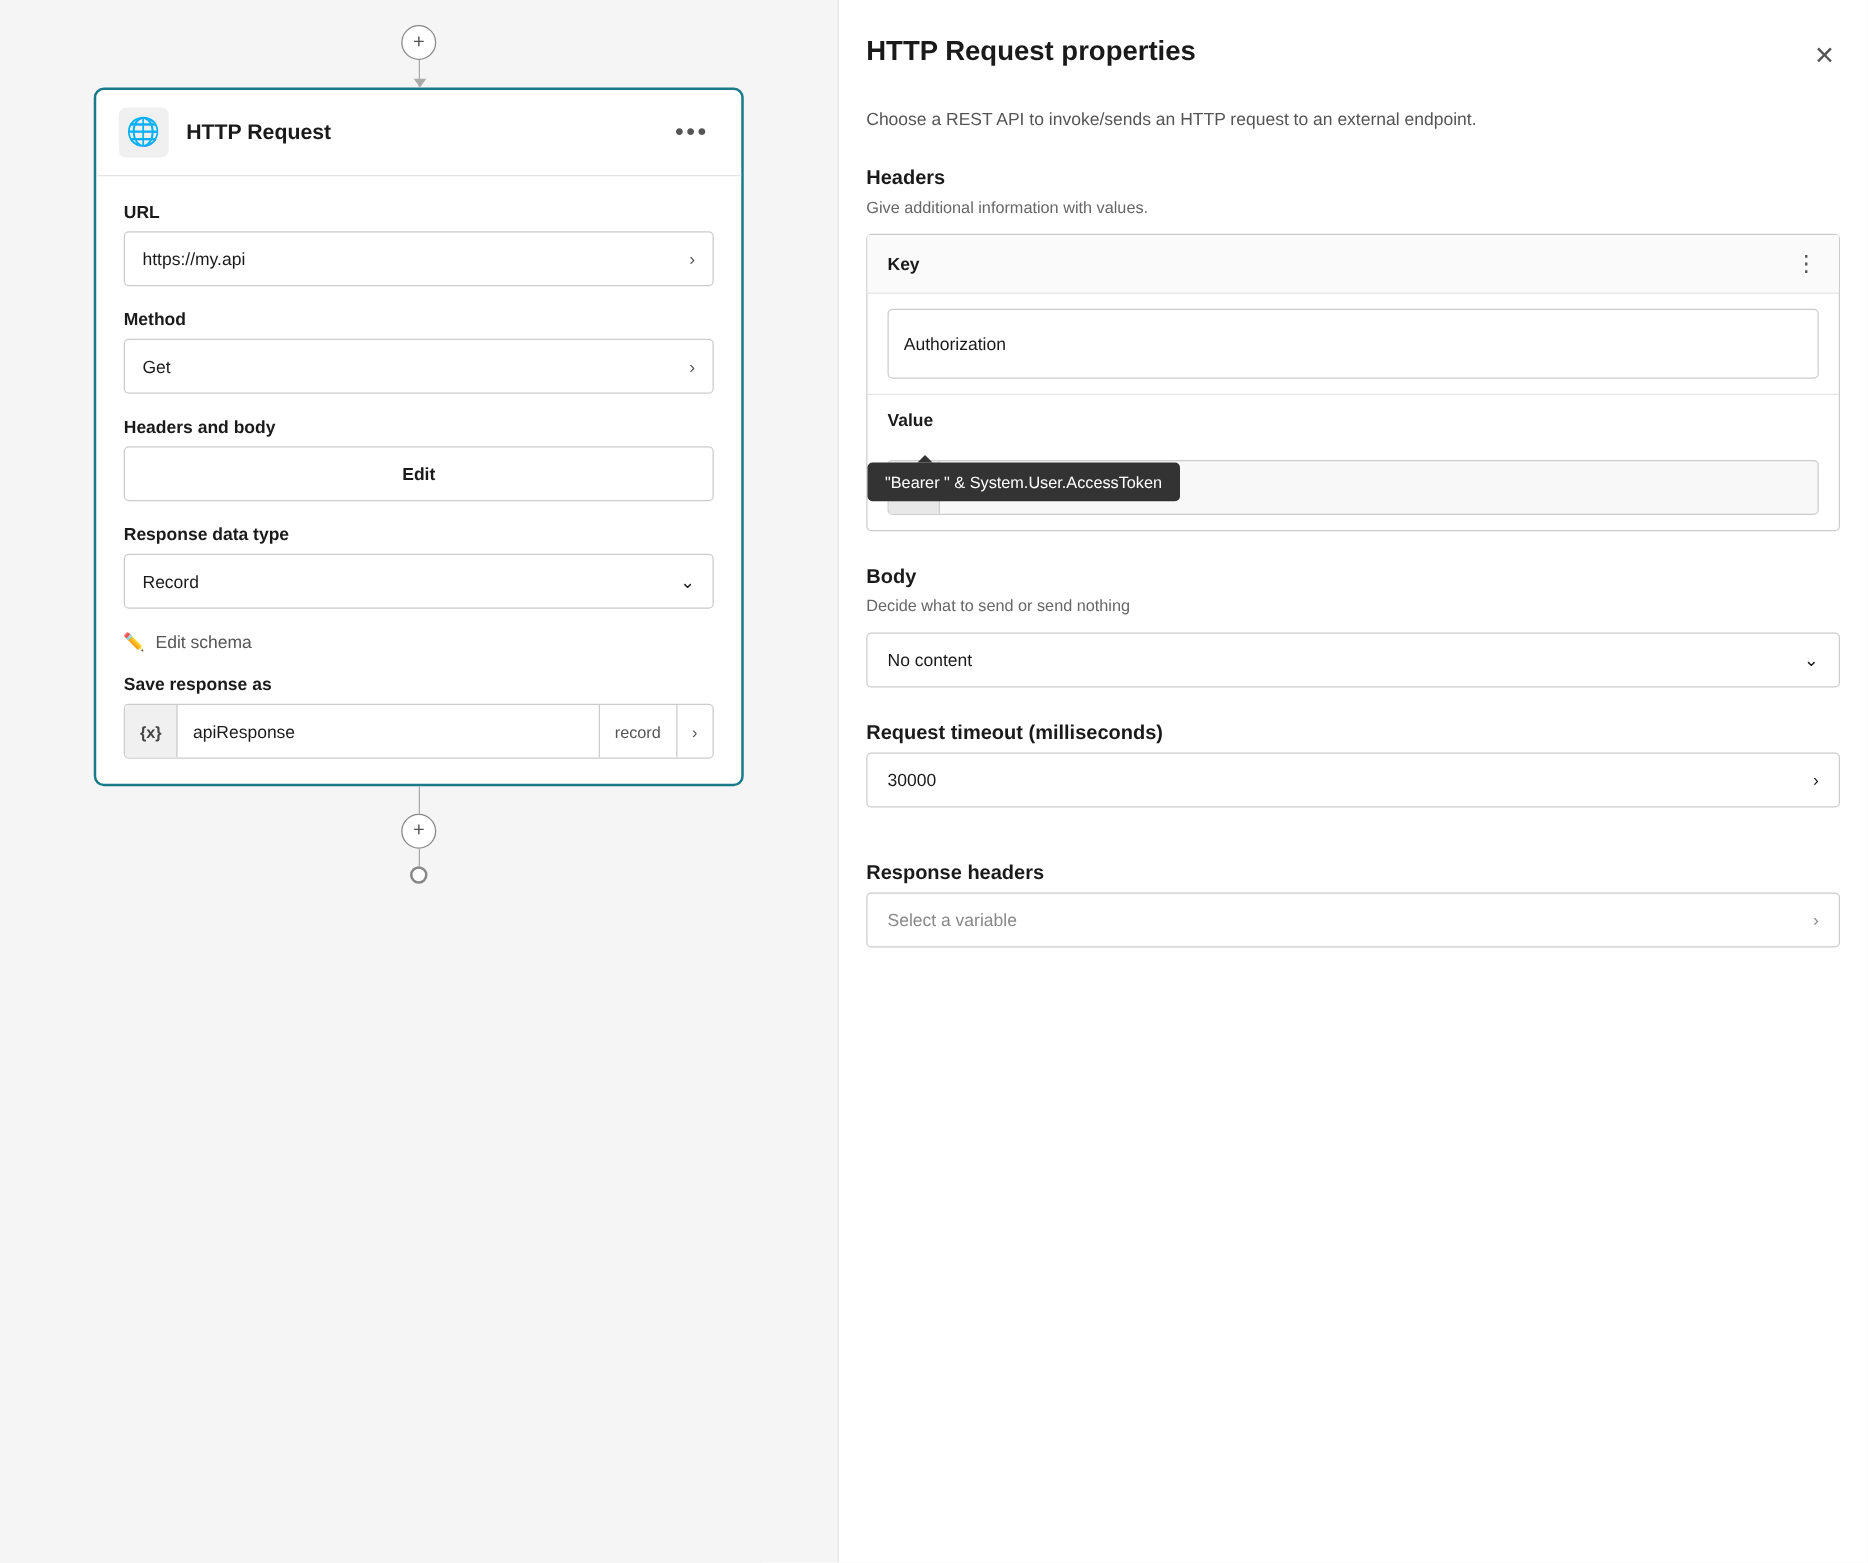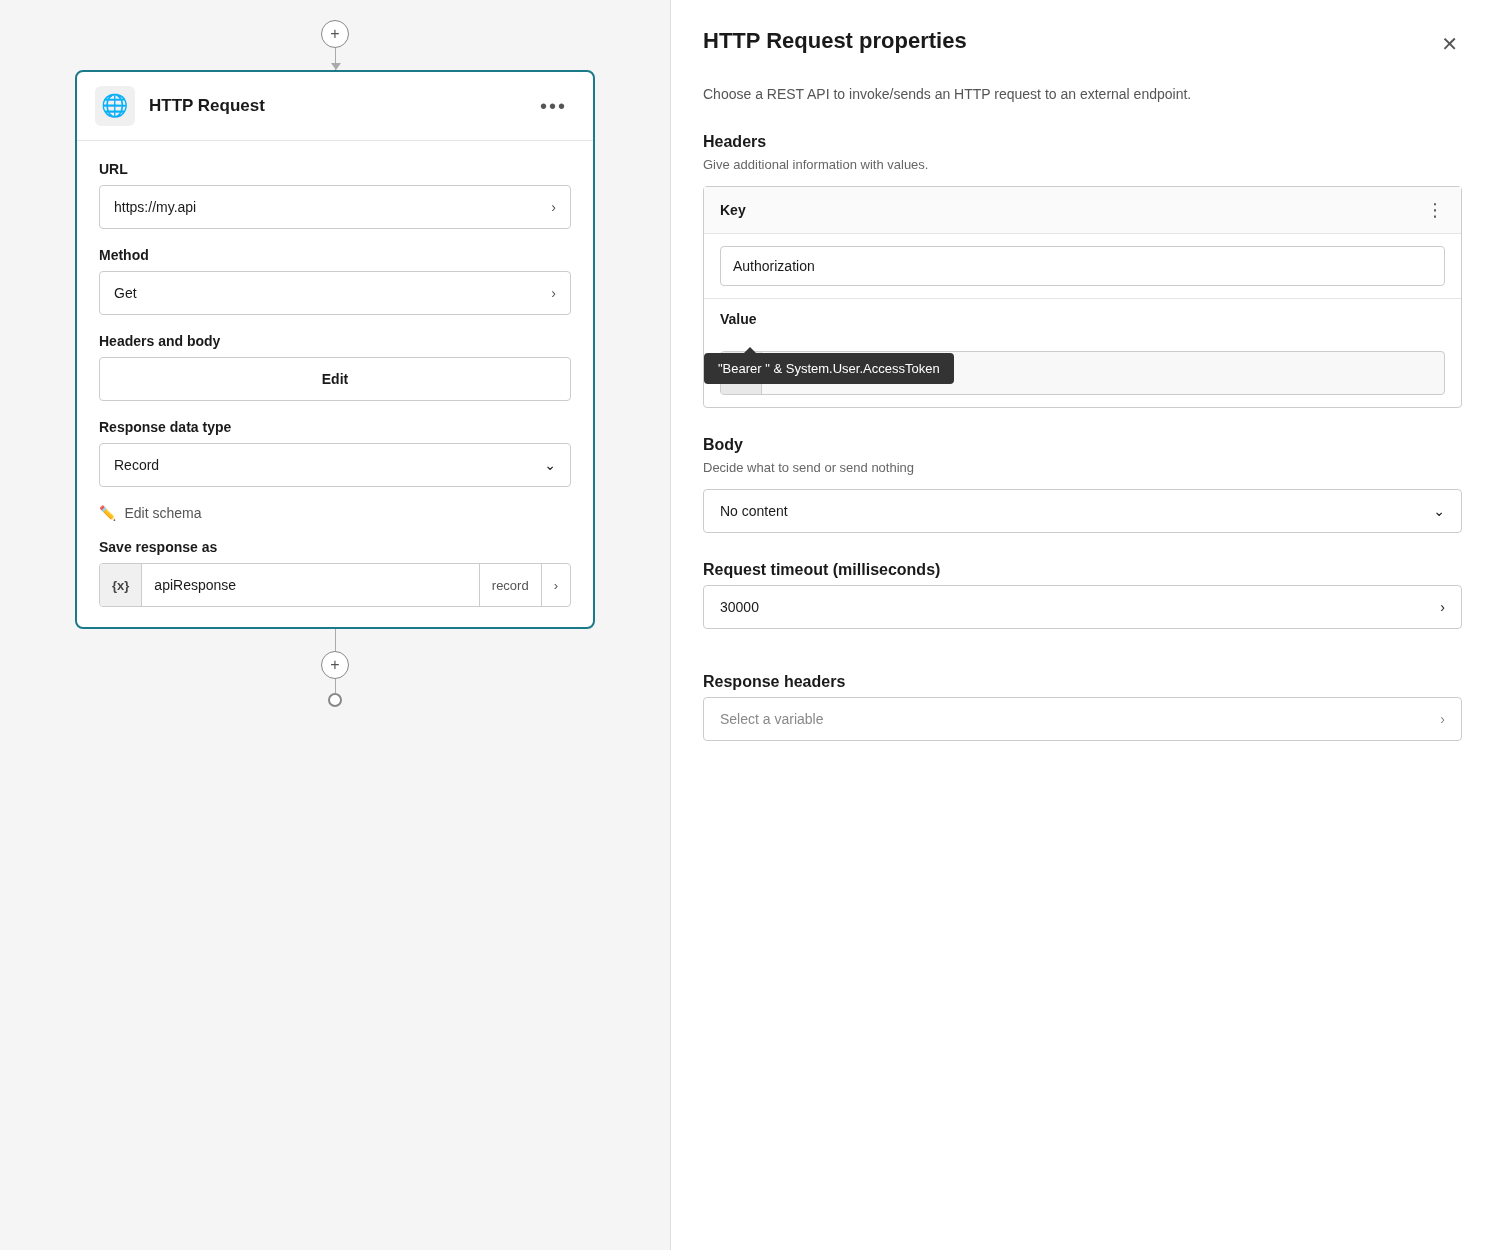--- a/index.html
+++ b/index.html
@@ -259,21 +259,21 @@
       border-radius: 50%;
       border: 2px solid #888;
       background: white;
     }
 
     
     .right-panel {
       flex: 1;
       background: white;
       border-left: 1px solid #e0e0e0;
-      padding: 28px 32px;
+      padding: 28px 22px;
       overflow-y: auto;
       position: relative;
     }
 
     .panel-header {
       display: flex;
       align-items: flex-start;
       justify-content: space-between;
       margin-bottom: 24px;
     }
@@ -344,21 +344,21 @@
       letter-spacing: 1px;
     }
 
     .key-input-row {
       padding: 12px 16px;
       border-bottom: 1px solid #e5e5e5;
     }
 
     .key-input {
       width: 100%;
-      height: 40px;
+      height: 56px;
       border: 1px solid #ccc;
       border-radius: 4px;
       padding: 0 12px;
       font-size: 14px;
       color: #1a1a1a;
     }
 
     .value-section {
       padding: 12px 16px;
     }

